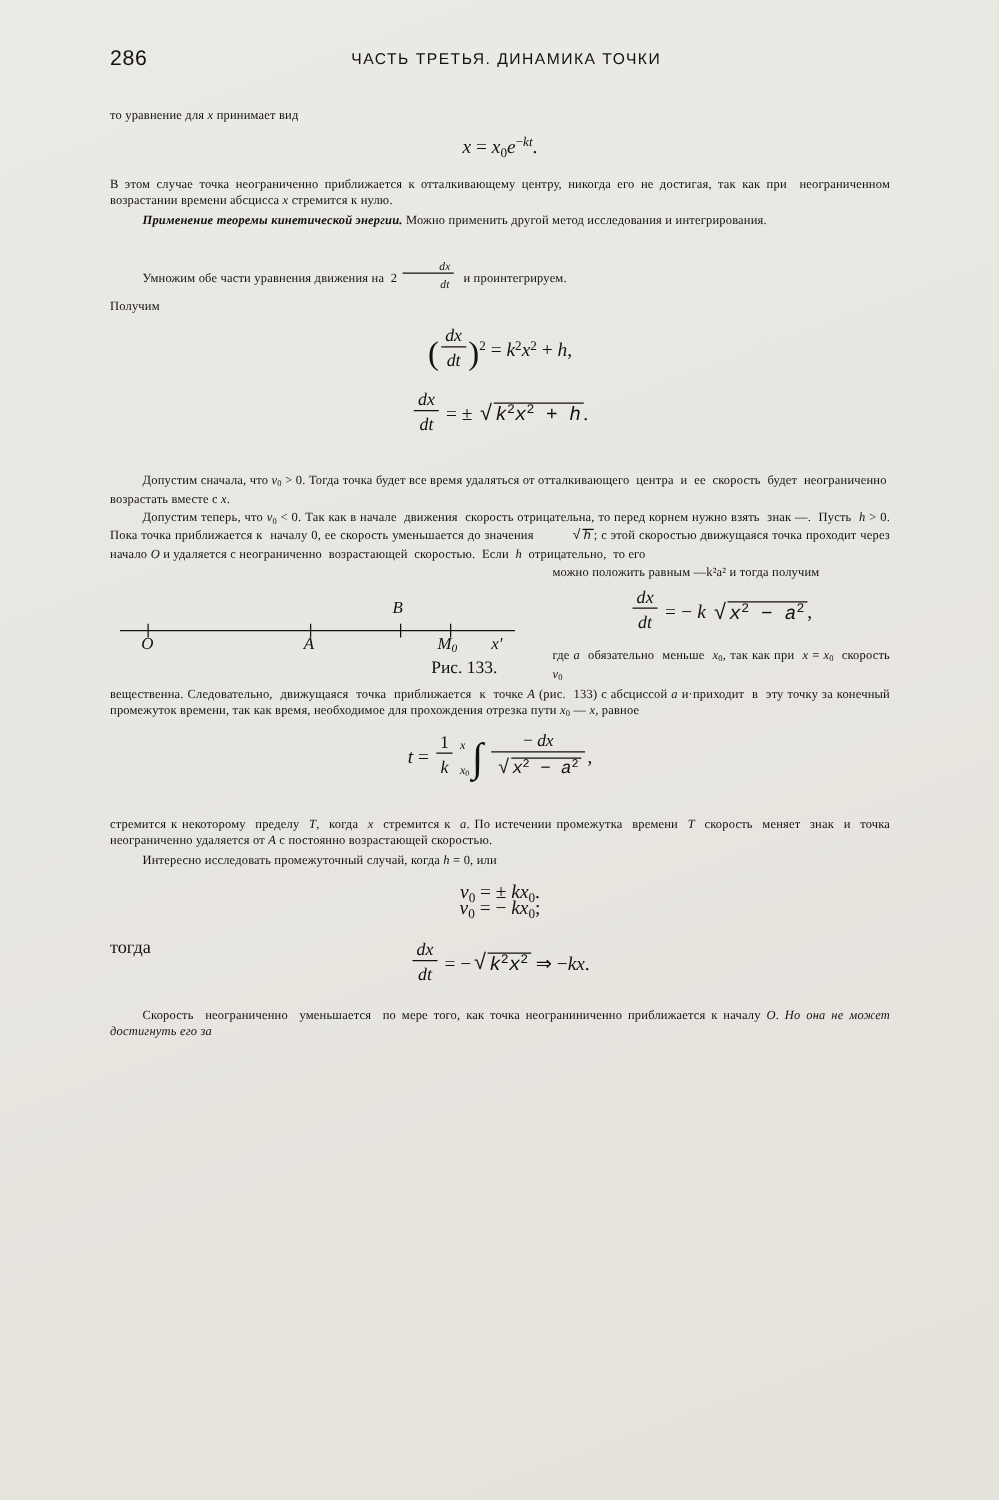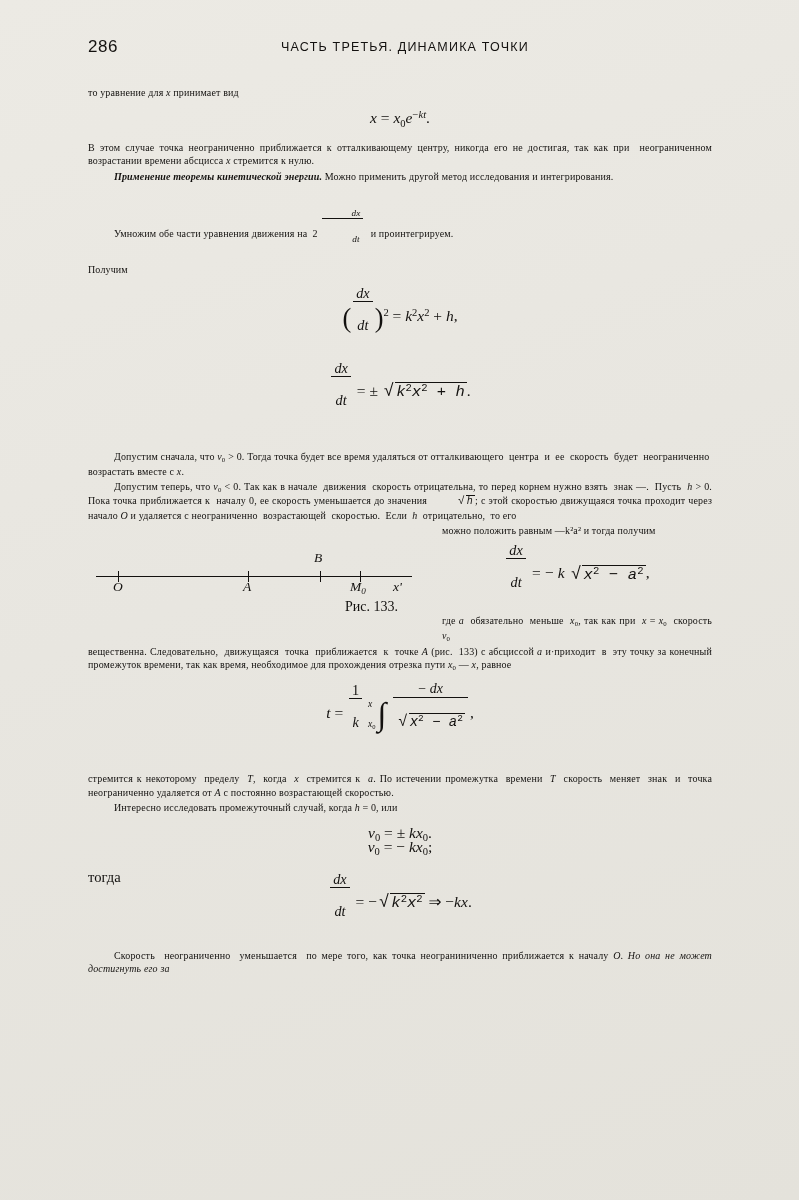--- a/index.html
+++ b/index.html
@@ -80,21 +80,21 @@
   }
   .frac {
     display: inline-block;
     vertical-align: middle;
     text-align: center;
     font-size: 0.92em;
     line-height: 1.05;
     margin: 0 2px;
   }
   .frac .num { display: block; padding: 0 3px; }
-  .frac .den { display: block; border-top: 1px solid #13110f; padding: 16px 3px; }
+  .frac .den { display: block; border-top: 1px solid #13110f; padding: 4px 3px; }
   .sqrt {
     display: inline-block;
     position: relative;
     padding-left: 2px;
     font-family: Liberation Mono, monospace;
   }
   .sqrt > .rad { font-size: 1.12em; }
   .sqrt > .under {
     border-top: 1px solid #13110f;
     padding: 0 2px 0 1px;

